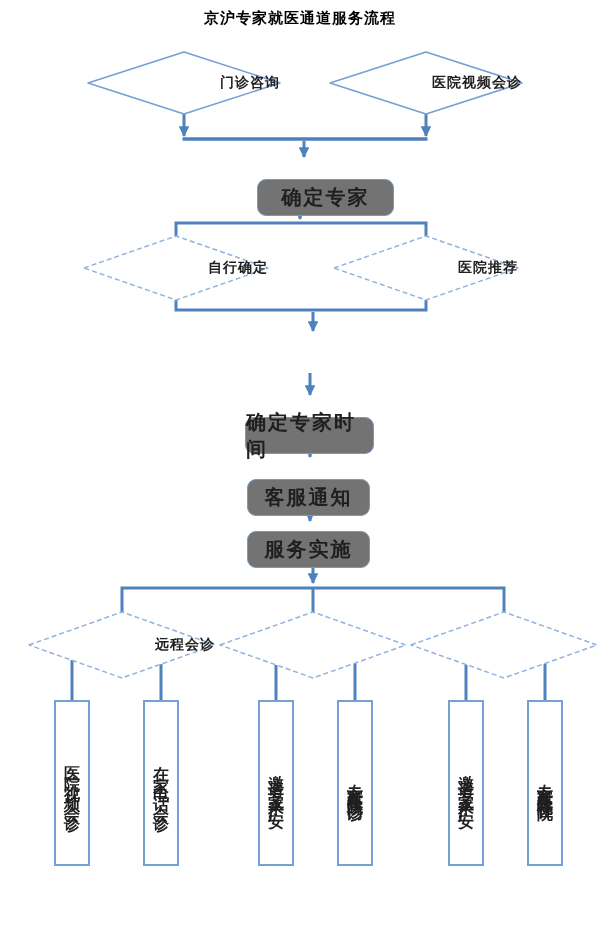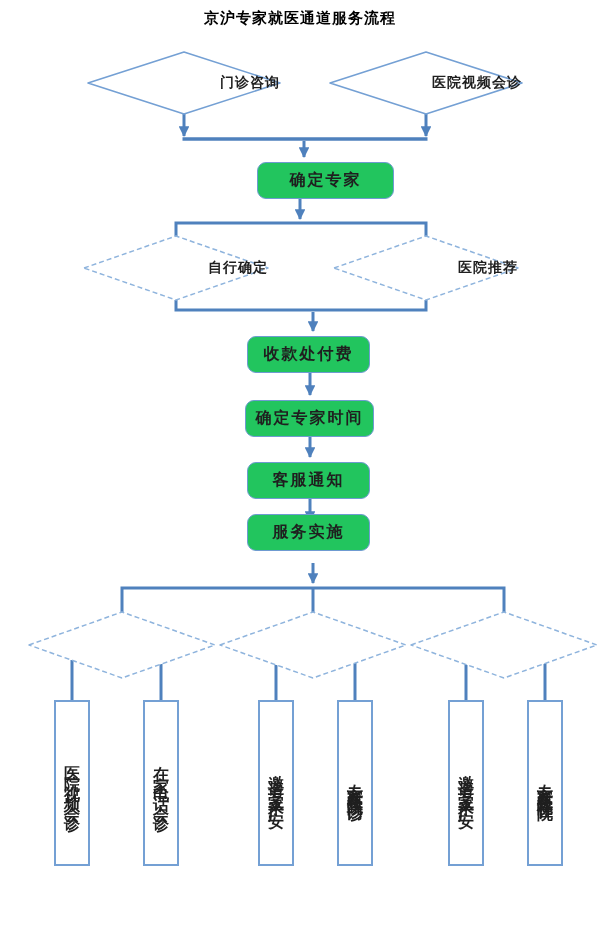--- a/index.html
+++ b/index.html
@@ -16,23 +16,23 @@
   svg.wires{position:absolute;left:0;top:0;}
   .wire{stroke:#4f81bd;stroke-width:3;fill:none;}
   .wire.bar{stroke-width:3.4;}
   .diamond{fill:#ffffff;stroke:#74a0d4;stroke-width:1.6;stroke-linejoin:round;}
   .diamond.dashed{stroke:#8fb4dd;stroke-width:1.5;stroke-dasharray:5 3;}
   .dlabel{
     position:absolute;text-align:right;font-size:14px;font-weight:600;
     letter-spacing:1px;line-height:22px;
   }
   .rbox{
-    position:absolute;background:#22c55e;border:1.7px solid #6f9bd1;
+    position:absolute;background:#737373;border:1.7px solid #6f9bd1;
     border-radius:9px;display:flex;align-items:center;justify-content:center;
-    font-size:16px;font-weight:600;letter-spacing:2px;box-sizing:border-box;
+    font-size:20px;font-weight:600;letter-spacing:2px;box-sizing:border-box;margin-top:17px;
   }
   .tbox{
     position:absolute;width:36px;height:166px;top:700px;background:#ffffff;
     border:2px solid #74a0d4;box-sizing:border-box;
     display:flex;align-items:center;justify-content:center;
   }
   .tbox span{
     writing-mode:vertical-rl;text-orientation:upright;
     font-size:16px;font-weight:600;line-height:1;
   }
@@ -86,26 +86,24 @@
     <polygon class="diamond dashed" points="334,268 426,236 518,268 426,300"></polygon>
     <polygon class="diamond dashed" points="29,645 122,612 215,645 122,678"></polygon>
     <polygon class="diamond dashed" points="220,645 313,612 406,645 313,678"></polygon>
     <polygon class="diamond dashed" points="411,645 504,612 597,645 504,678"></polygon>
   </svg>
 
   <div class="dlabel" style="left:88px;top:72px;width:192px;">门诊咨询</div>
   <div class="dlabel" style="left:330px;top:72px;width:192px;">医院视频会诊</div>
   <div class="dlabel" style="left:334px;top:257px;width:184px;">医院推荐</div>
   <div class="dlabel" style="left:84px;top:257px;width:184px;">自行确定</div>
+  <div class="dlabel" style="left:29px;top:634px;width:186px;">远程会诊</div>
 
   <div class="rbox" style="left:257px;top:162px;width:137px;height:37px;">
     <span>确定专家</span>
-  </div>
-  <div class="rbox" style="left:247px;top:336px;width:123px;height:37px;">
-    <span>收款处付费</span>
   </div>
   <div class="rbox" style="left:245px;top:400px;width:129px;height:37px;justify-content:center;">
     <span>确定专家时间</span>
   </div>
   <div class="rbox" style="left:247px;top:462px;width:123px;height:37px;text-align:center;">
     <span>客服通知</span>
   </div>
   <div class="rbox" style="left:247px;top:514px;width:123px;height:37px;">
     <span>服务实施</span>
   </div>

